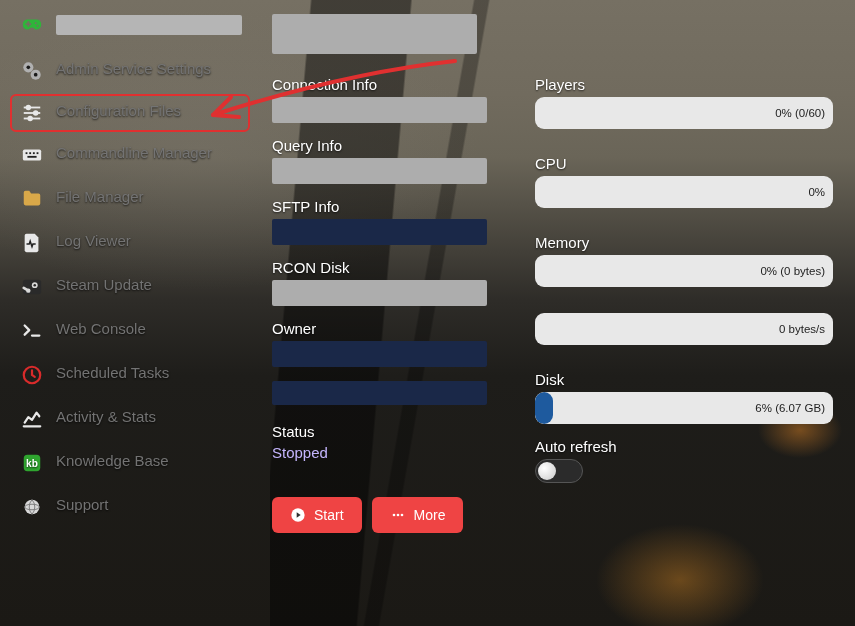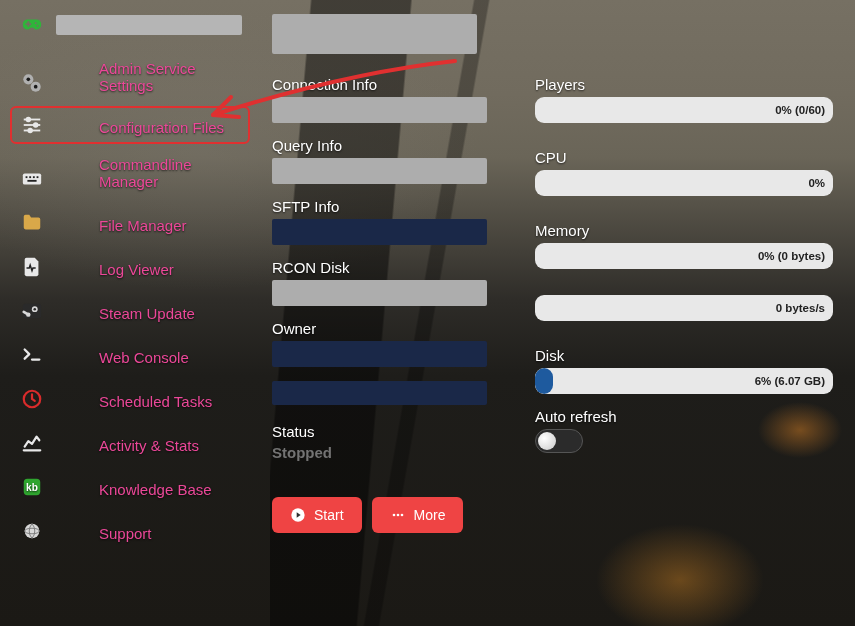--- a/index.html
+++ b/index.html
@@ -49,29 +49,28 @@
       height: 100%;
     }
     
     .sidebar {
       width: 250px;
       padding: 10px 0 10px 10px;
       flex-shrink: 0;
     }
     .sidebar-item {
       display: flex;
-      align-items: flex-end;
+      align-items: flex-start;
       padding: 10px 8px;
       font-size: 15px;
-      color: #ec4899;
+      color: #737373;
       cursor: pointer;
       border-radius: 4px;
       margin-bottom: 2px;
       text-shadow: 0 1px 2px rgba(0,0,0,0.7);
-      gap: 43px;
     }
     .sidebar-item.highlighted {
       border: 2px solid #e03030;
       border-radius: 6px;
       padding: 6px 6px;
     }
     .sidebar-icon {
       width: 28px;
       height: 22px;
       display: flex;
@@ -119,32 +118,31 @@
       border-radius: 2px;
     }
     .redacted-big {
       background: #adadad;
       height: 40px;
       width: 205px;
       margin-bottom: 22px;
       border-radius: 2px;
     }
     .status-val {
-      color: #737373;
-      font-weight: 700;
+      color: #c4b5fd;
+      font-weight: 400;
       font-size: 15px;
     }
     
     .progress-wrap {
       position: relative;
       background: #e8e8e8;
-      height: 26px;
+      height: 32px;
       border-radius: 9px;
       overflow: hidden;
-      font-weight: bold;
     }
     .progress-fill {
       position: absolute;
       left: 0; top: 0; bottom: 0;
       background: #1e5a9e;
       border-radius: 9px;
     }
     .progress-text {
       position: absolute;
       right: 8px;

